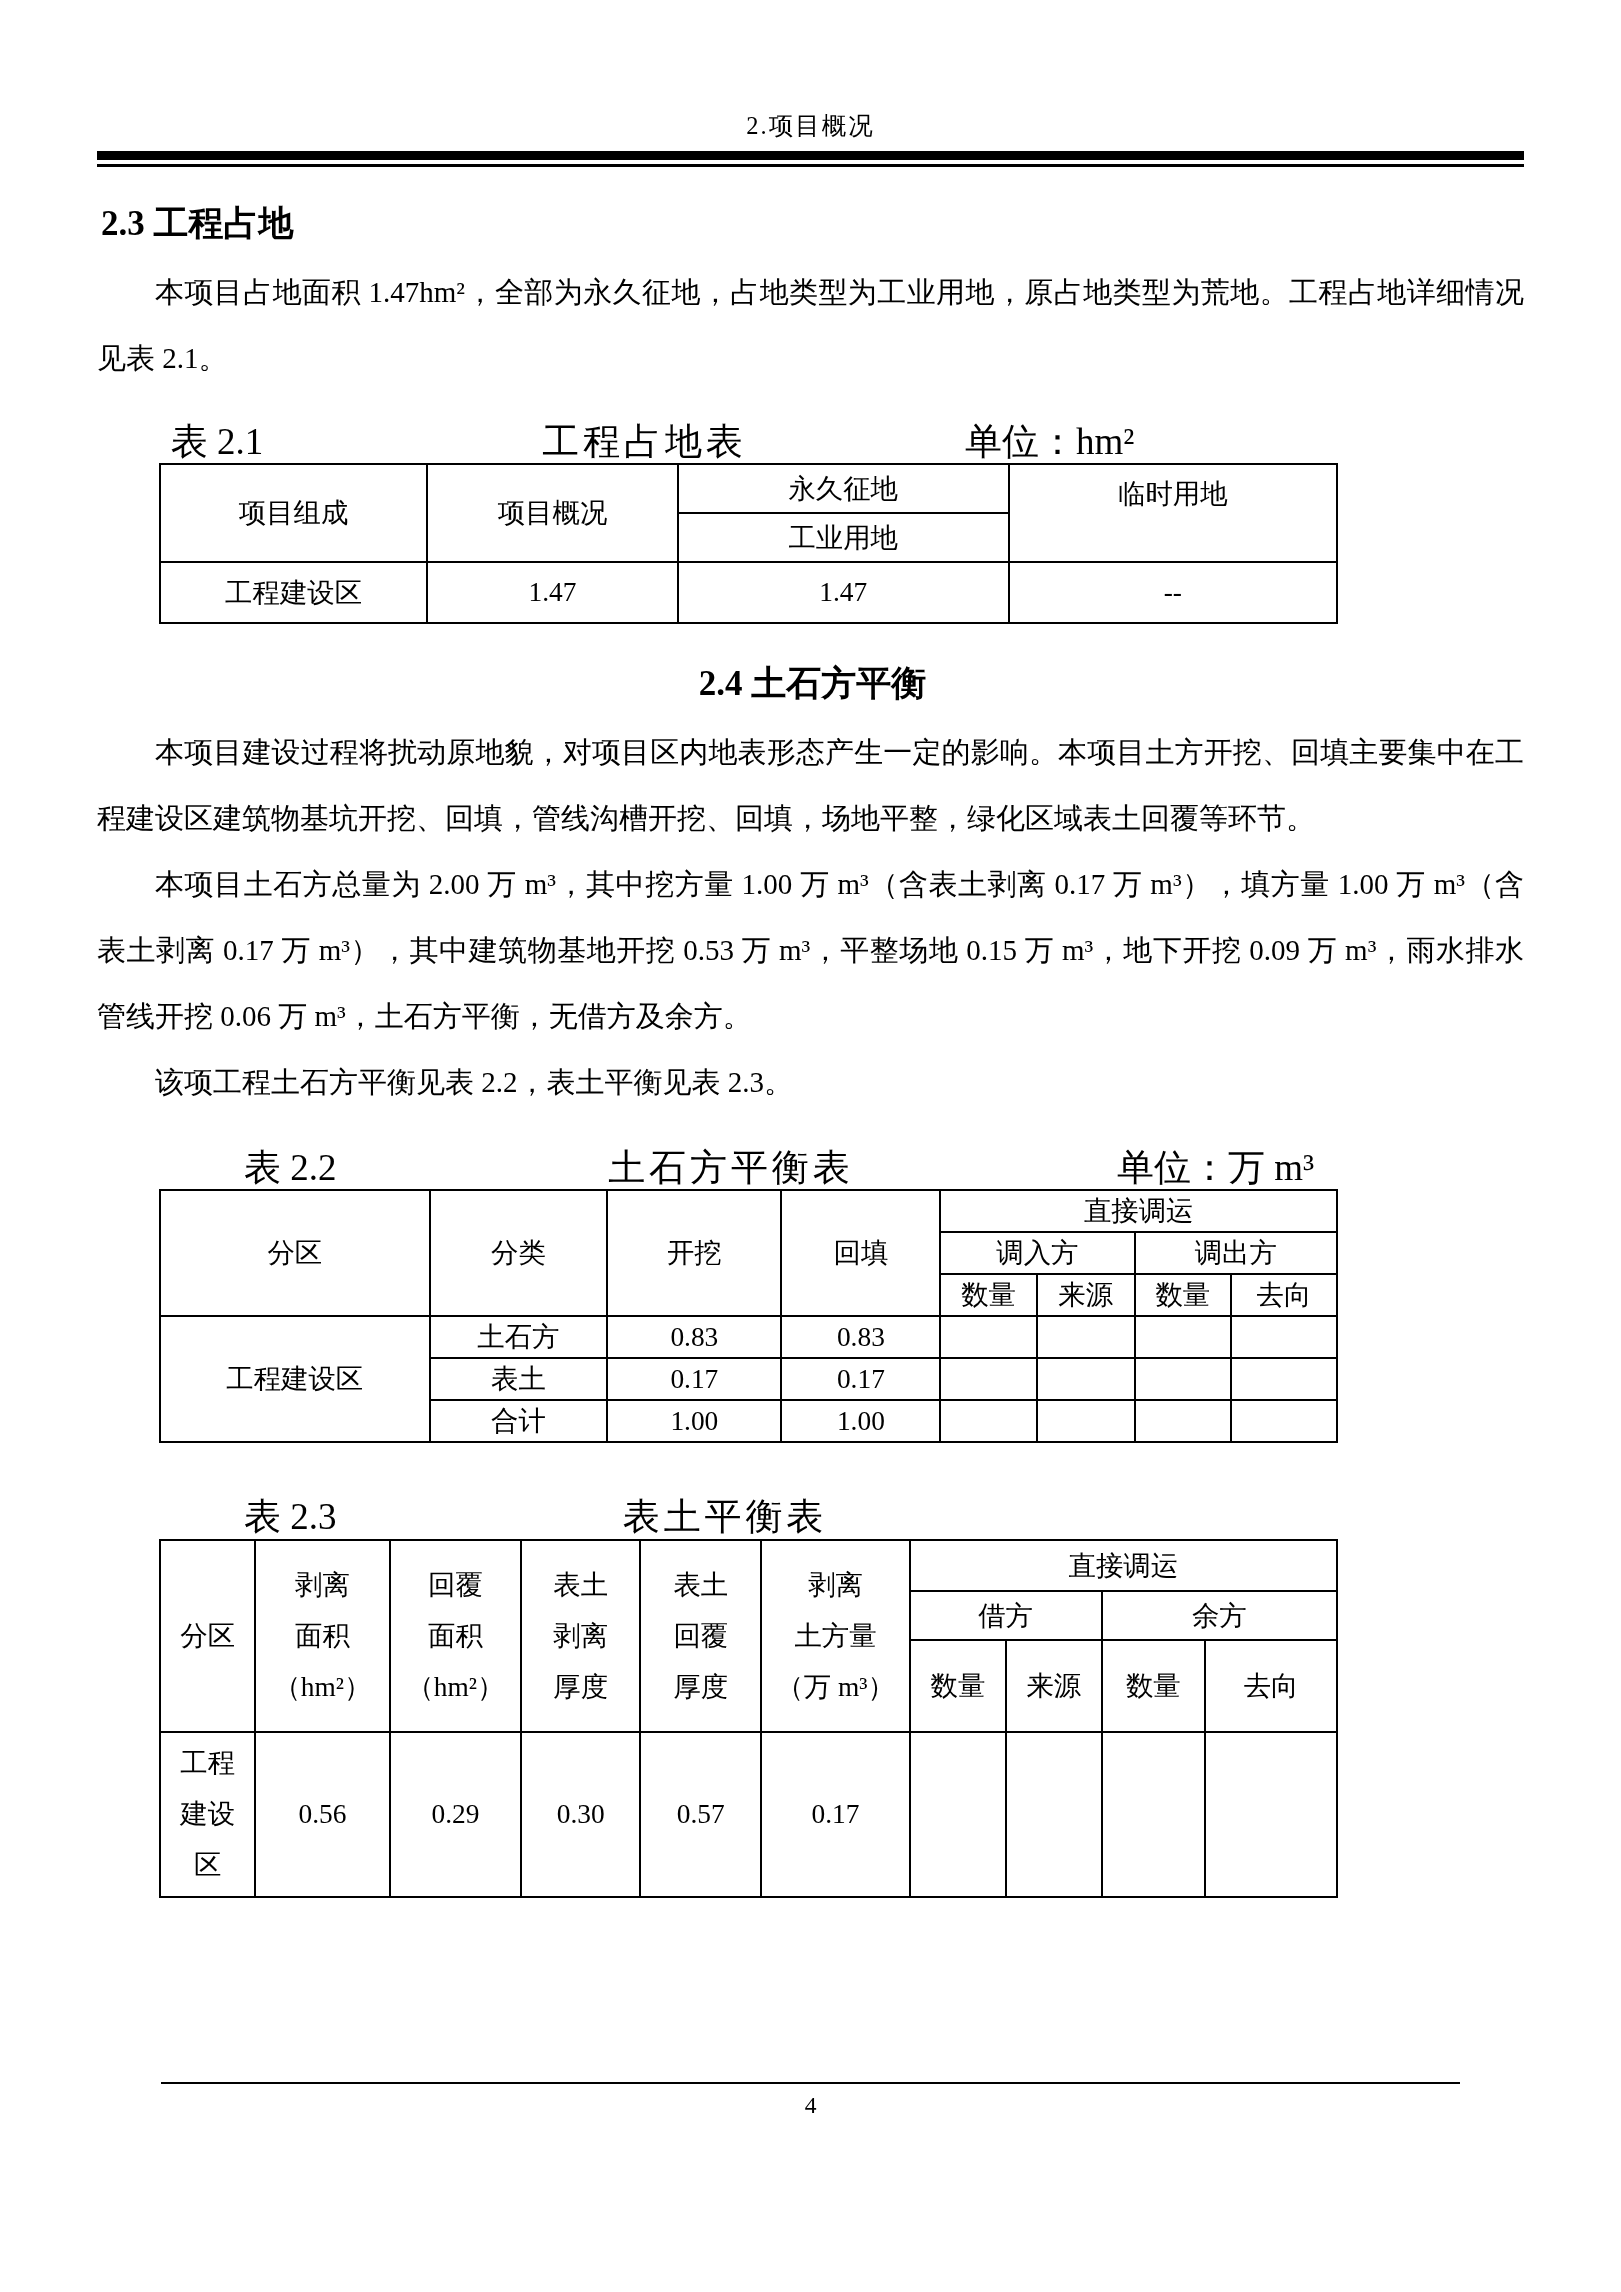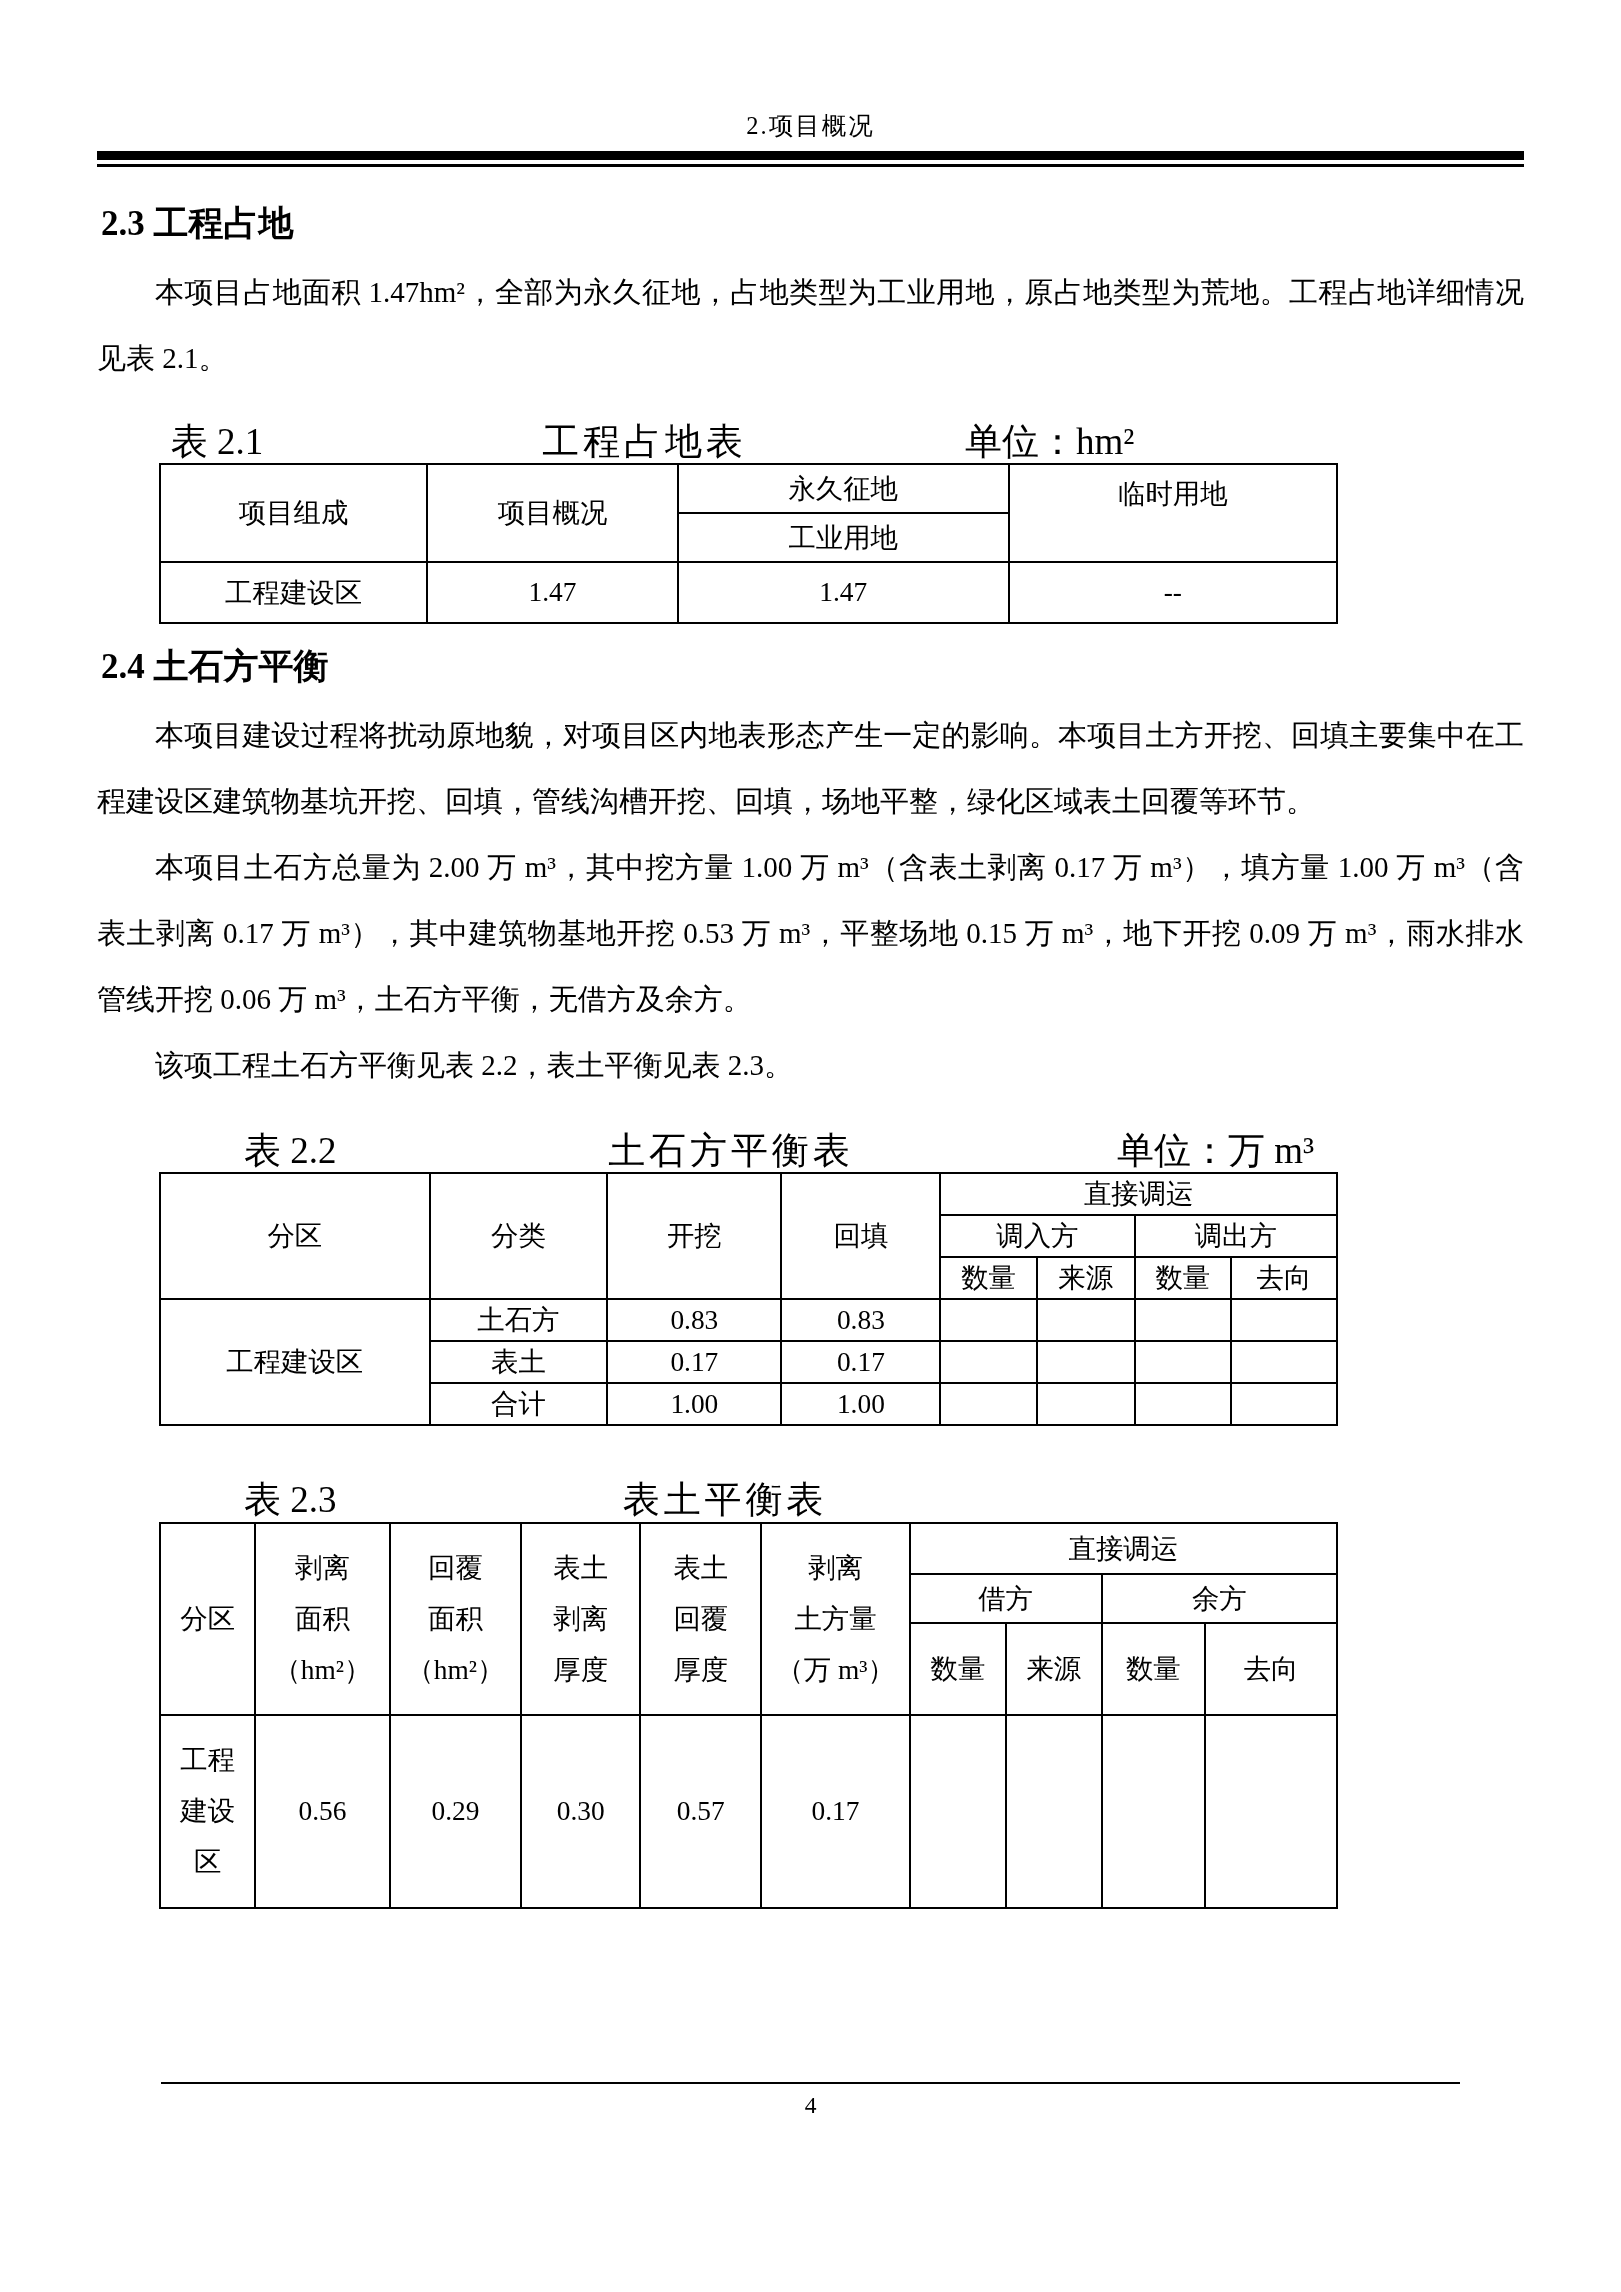--- a/index.html
+++ b/index.html
@@ -22,21 +22,21 @@
     font-size:24.5px; line-height:31px; letter-spacing:2px;
   }
   .rule-thick { height:8.8px; background:#000; margin-top:9.8px; }
   .rule-thin  { height:2.9px; background:#000; margin-top:4.9px; }
 
   
   .h2 {
     font-size:35px; font-weight:bold; line-height:43px;
     margin-top:35px; padding-left:3.9px;
   }
-  .h2.second { margin-top:21px; }
+  .h2.second { margin-top:38px;text-align:center; }
 
   
   .para {
     font-size:29px; line-height:66px;
     text-align:justify; text-indent:2em;
     margin-top:13.7px;
   }
   .para.tight { margin-top:0; }
 
   
@@ -248,21 +248,21 @@
       <tr style="height:49px;">
         <td colspan="2">借方</td>
         <td colspan="2">余方</td>
       </tr>
       <tr style="height:92px;">
         <td>数量</td>
         <td>来源</td>
         <td>数量</td>
         <td>去向</td>
       </tr>
-      <tr style="height:193px;">
+      <tr style="height:165px;">
         <td class="ml">工程
 建设
 区</td>
         <td>0.56</td>
         <td>0.29</td>
         <td>0.30</td>
         <td>0.57</td>
         <td>0.17</td>
         <td></td>
         <td></td>

